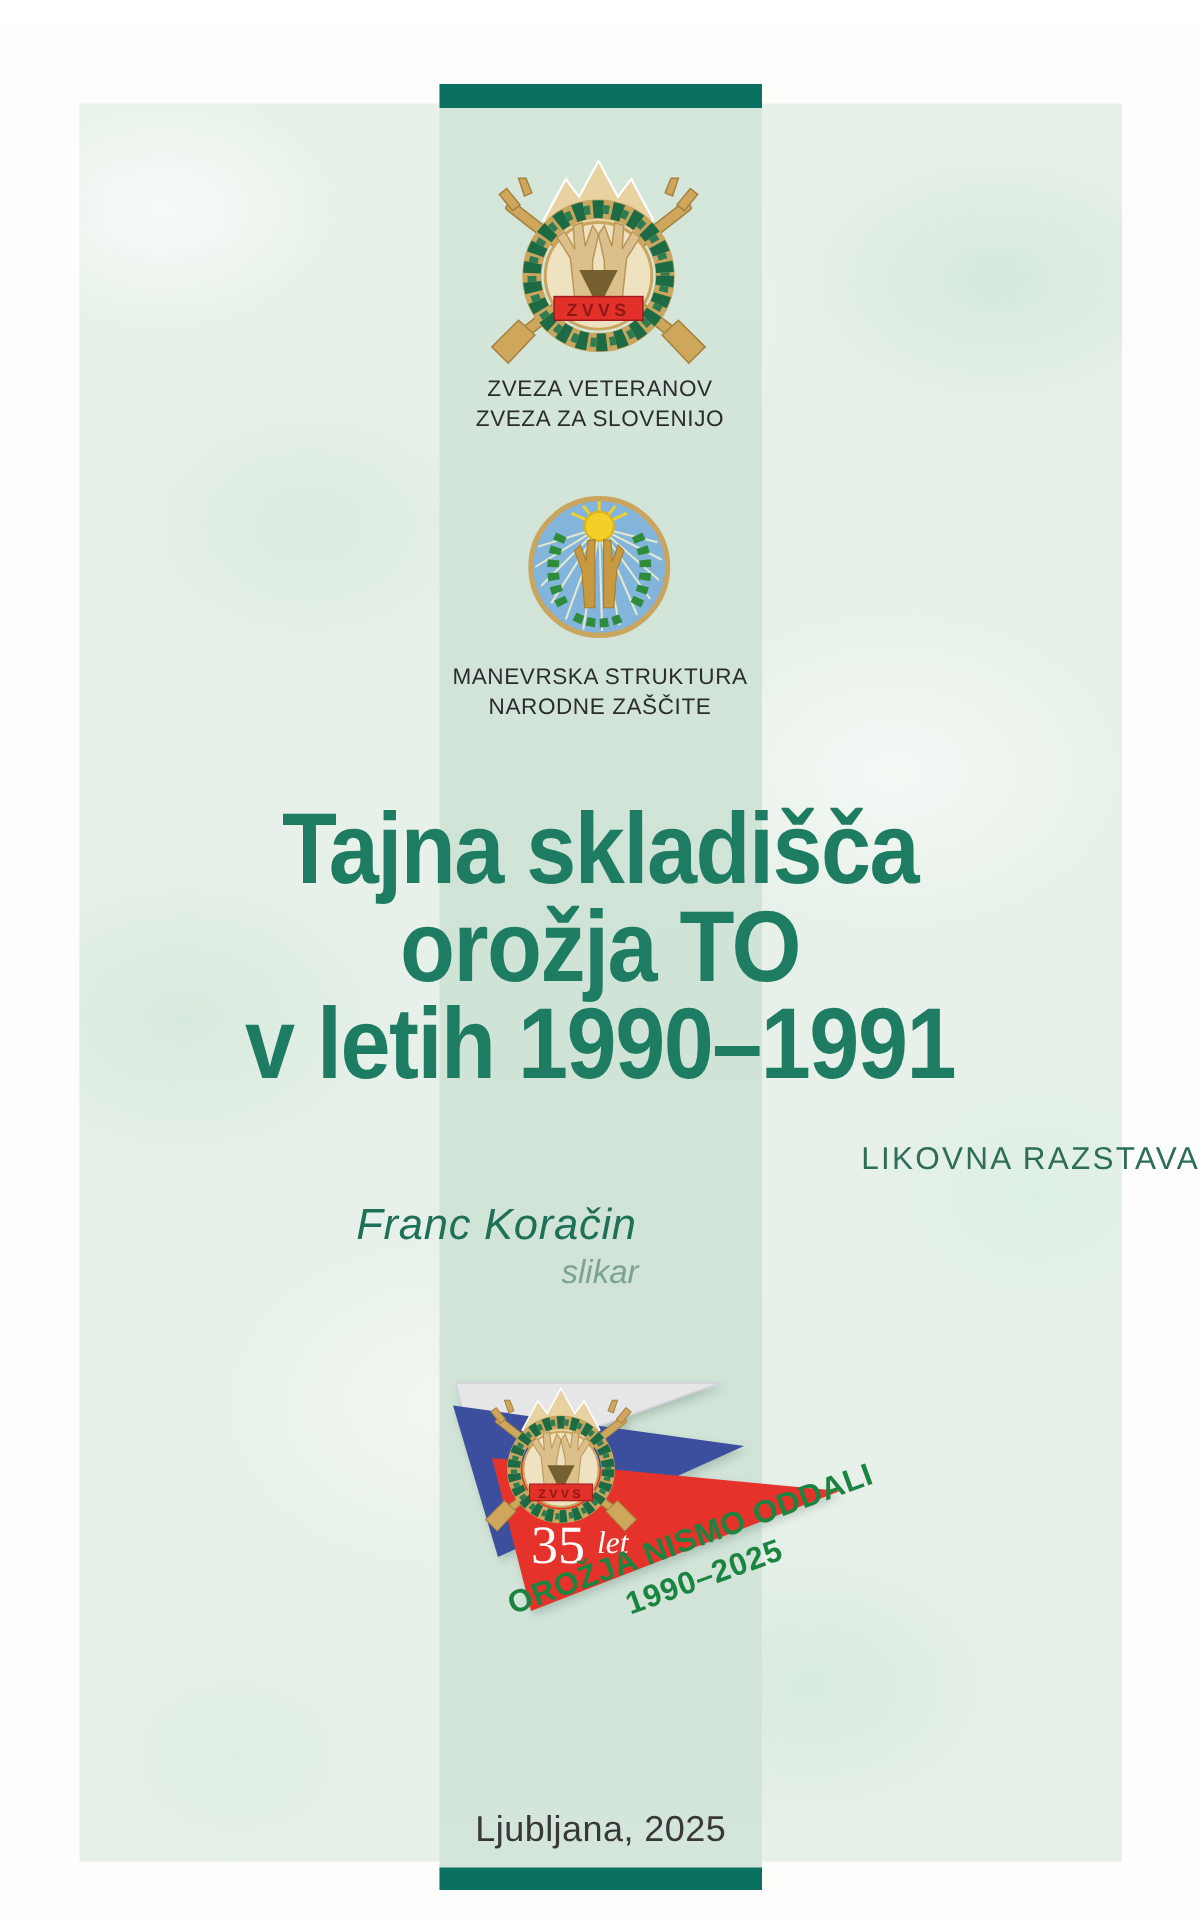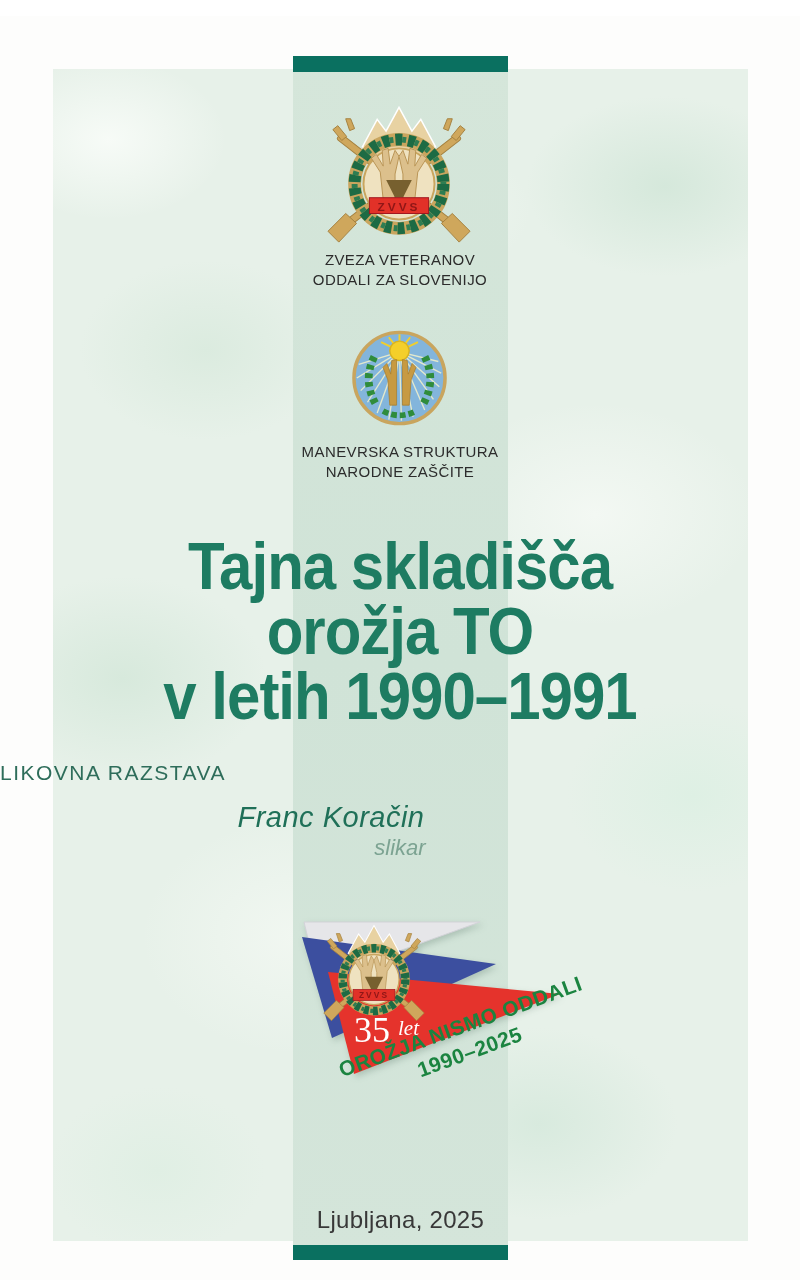--- a/index.html
+++ b/index.html
@@ -42,21 +42,21 @@
   }
   .org1{top:234px;}
   .org2{top:426px;}
 
   .title{
     position:absolute;left:0;top:518px;width:800px;text-align:center;
     color:#1e7c62;font-weight:700;font-size:60px;line-height:58px;
     letter-spacing:-1px;transform:scaleY(1.12);transform-origin:top center;
   }
   .subtitle{
-    position:absolute;left:0;top:745px;width:800px;text-align:left;
+    position:absolute;left:0;top:745px;width:800px;text-align:right;
     color:#2e6d5a;font-size:21px;letter-spacing:1.5px;font-weight:400;
   }
   .artist{
     position:absolute;left:0;top:785px;width:662px;text-align:center;
     color:#1f7058;font-size:29px;font-style:italic;font-weight:400;letter-spacing:.5px;
   }
   .role{
     position:absolute;left:0;top:819px;width:800px;text-align:center;
     color:#7ca392;font-size:22px;font-style:italic;
   }
@@ -113,21 +113,21 @@
     <div class="bar bar-top"></div>
     <div class="bar bar-bottom"></div>
   </div>
 
   <svg class="crest-large" viewBox="0 0 160 152">
     <use href="#zvvs-crest"></use>
   </svg>
 
   <div class="org-caption org1">
     <div>ZVEZA VETERANOV</div>
-    <div>ODDALI ZA SLOVENIJO</div>
+    <div>ZVEZA ZA SLOVENIJO</div>
   </div>
 
   <svg class="msnz" viewBox="0 0 100 100">
     <circle cx="50" cy="50" r="47" fill="#83b5dc" stroke="#c9a55e" stroke-width="3.5"></circle>
     <g stroke="#e9eccd" stroke-width="1.4" opacity="0.95">
       <line x1="50" y1="23" x2="8" y2="36"></line>
         <line x1="50" y1="23" x2="6" y2="50"></line>
       <line x1="50" y1="23" x2="10" y2="63"></line>
         <line x1="50" y1="23" x2="17" y2="75"></line>
       <line x1="50" y1="23" x2="27" y2="86"></line>

